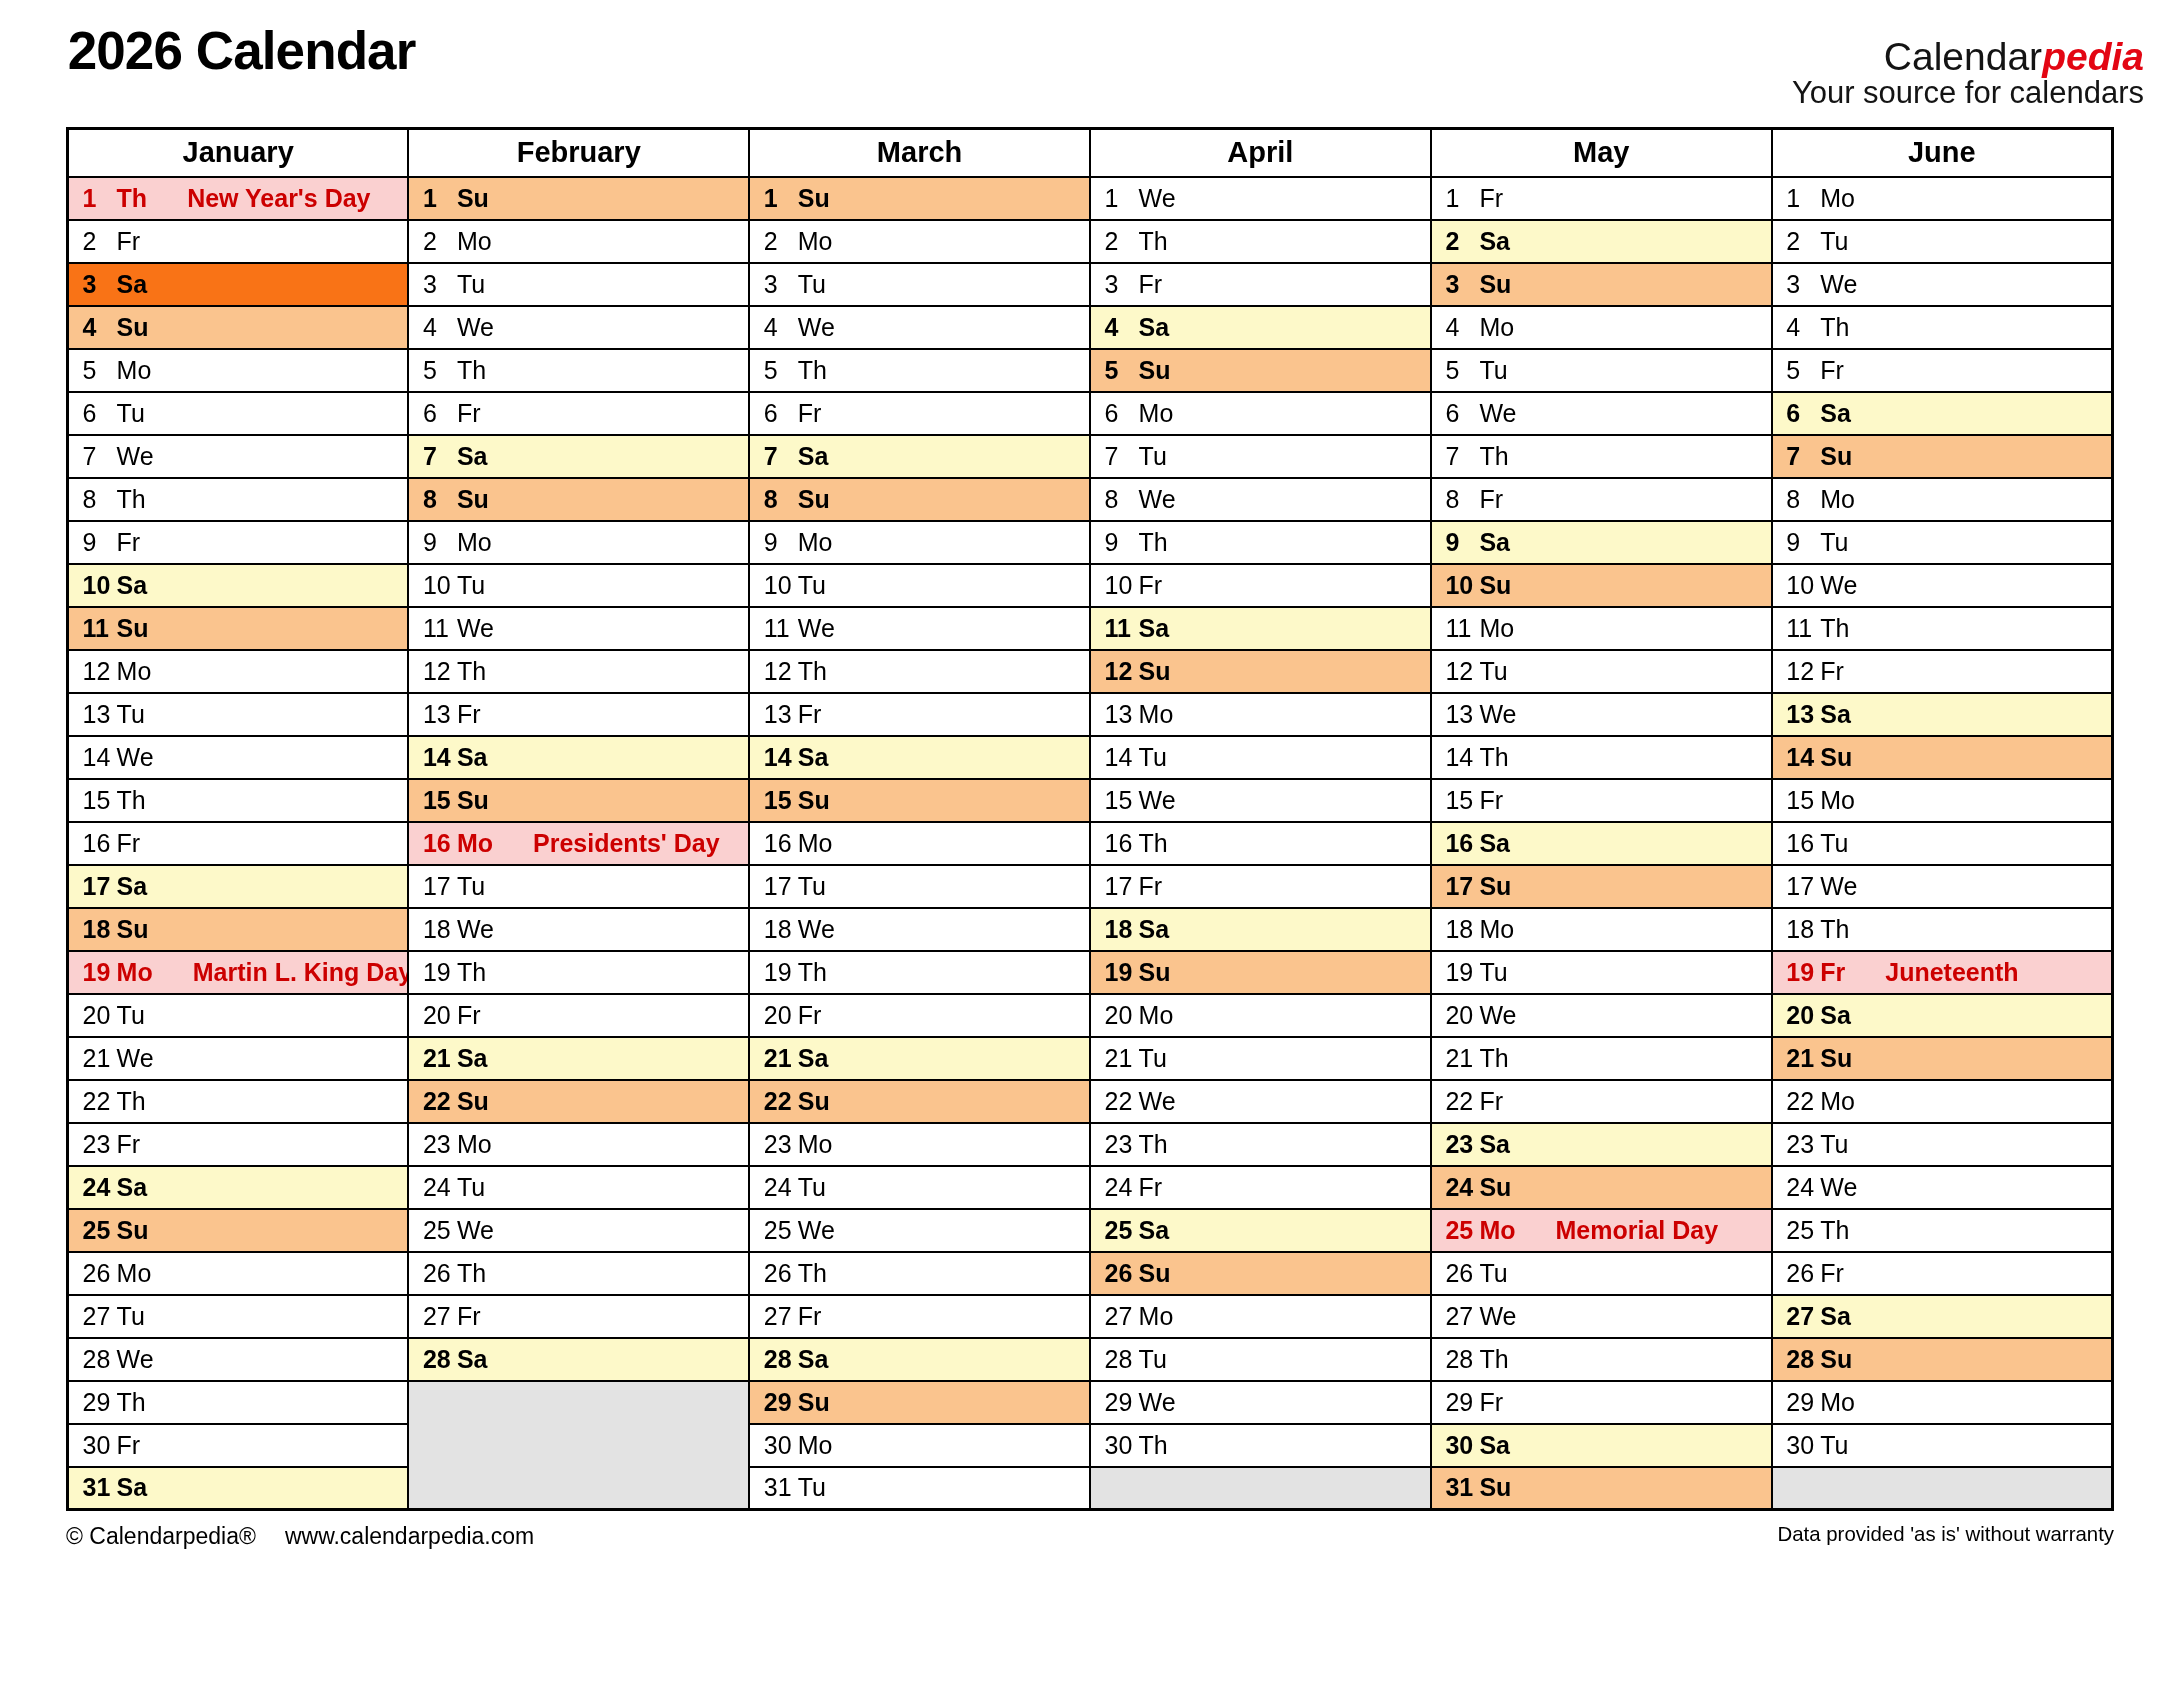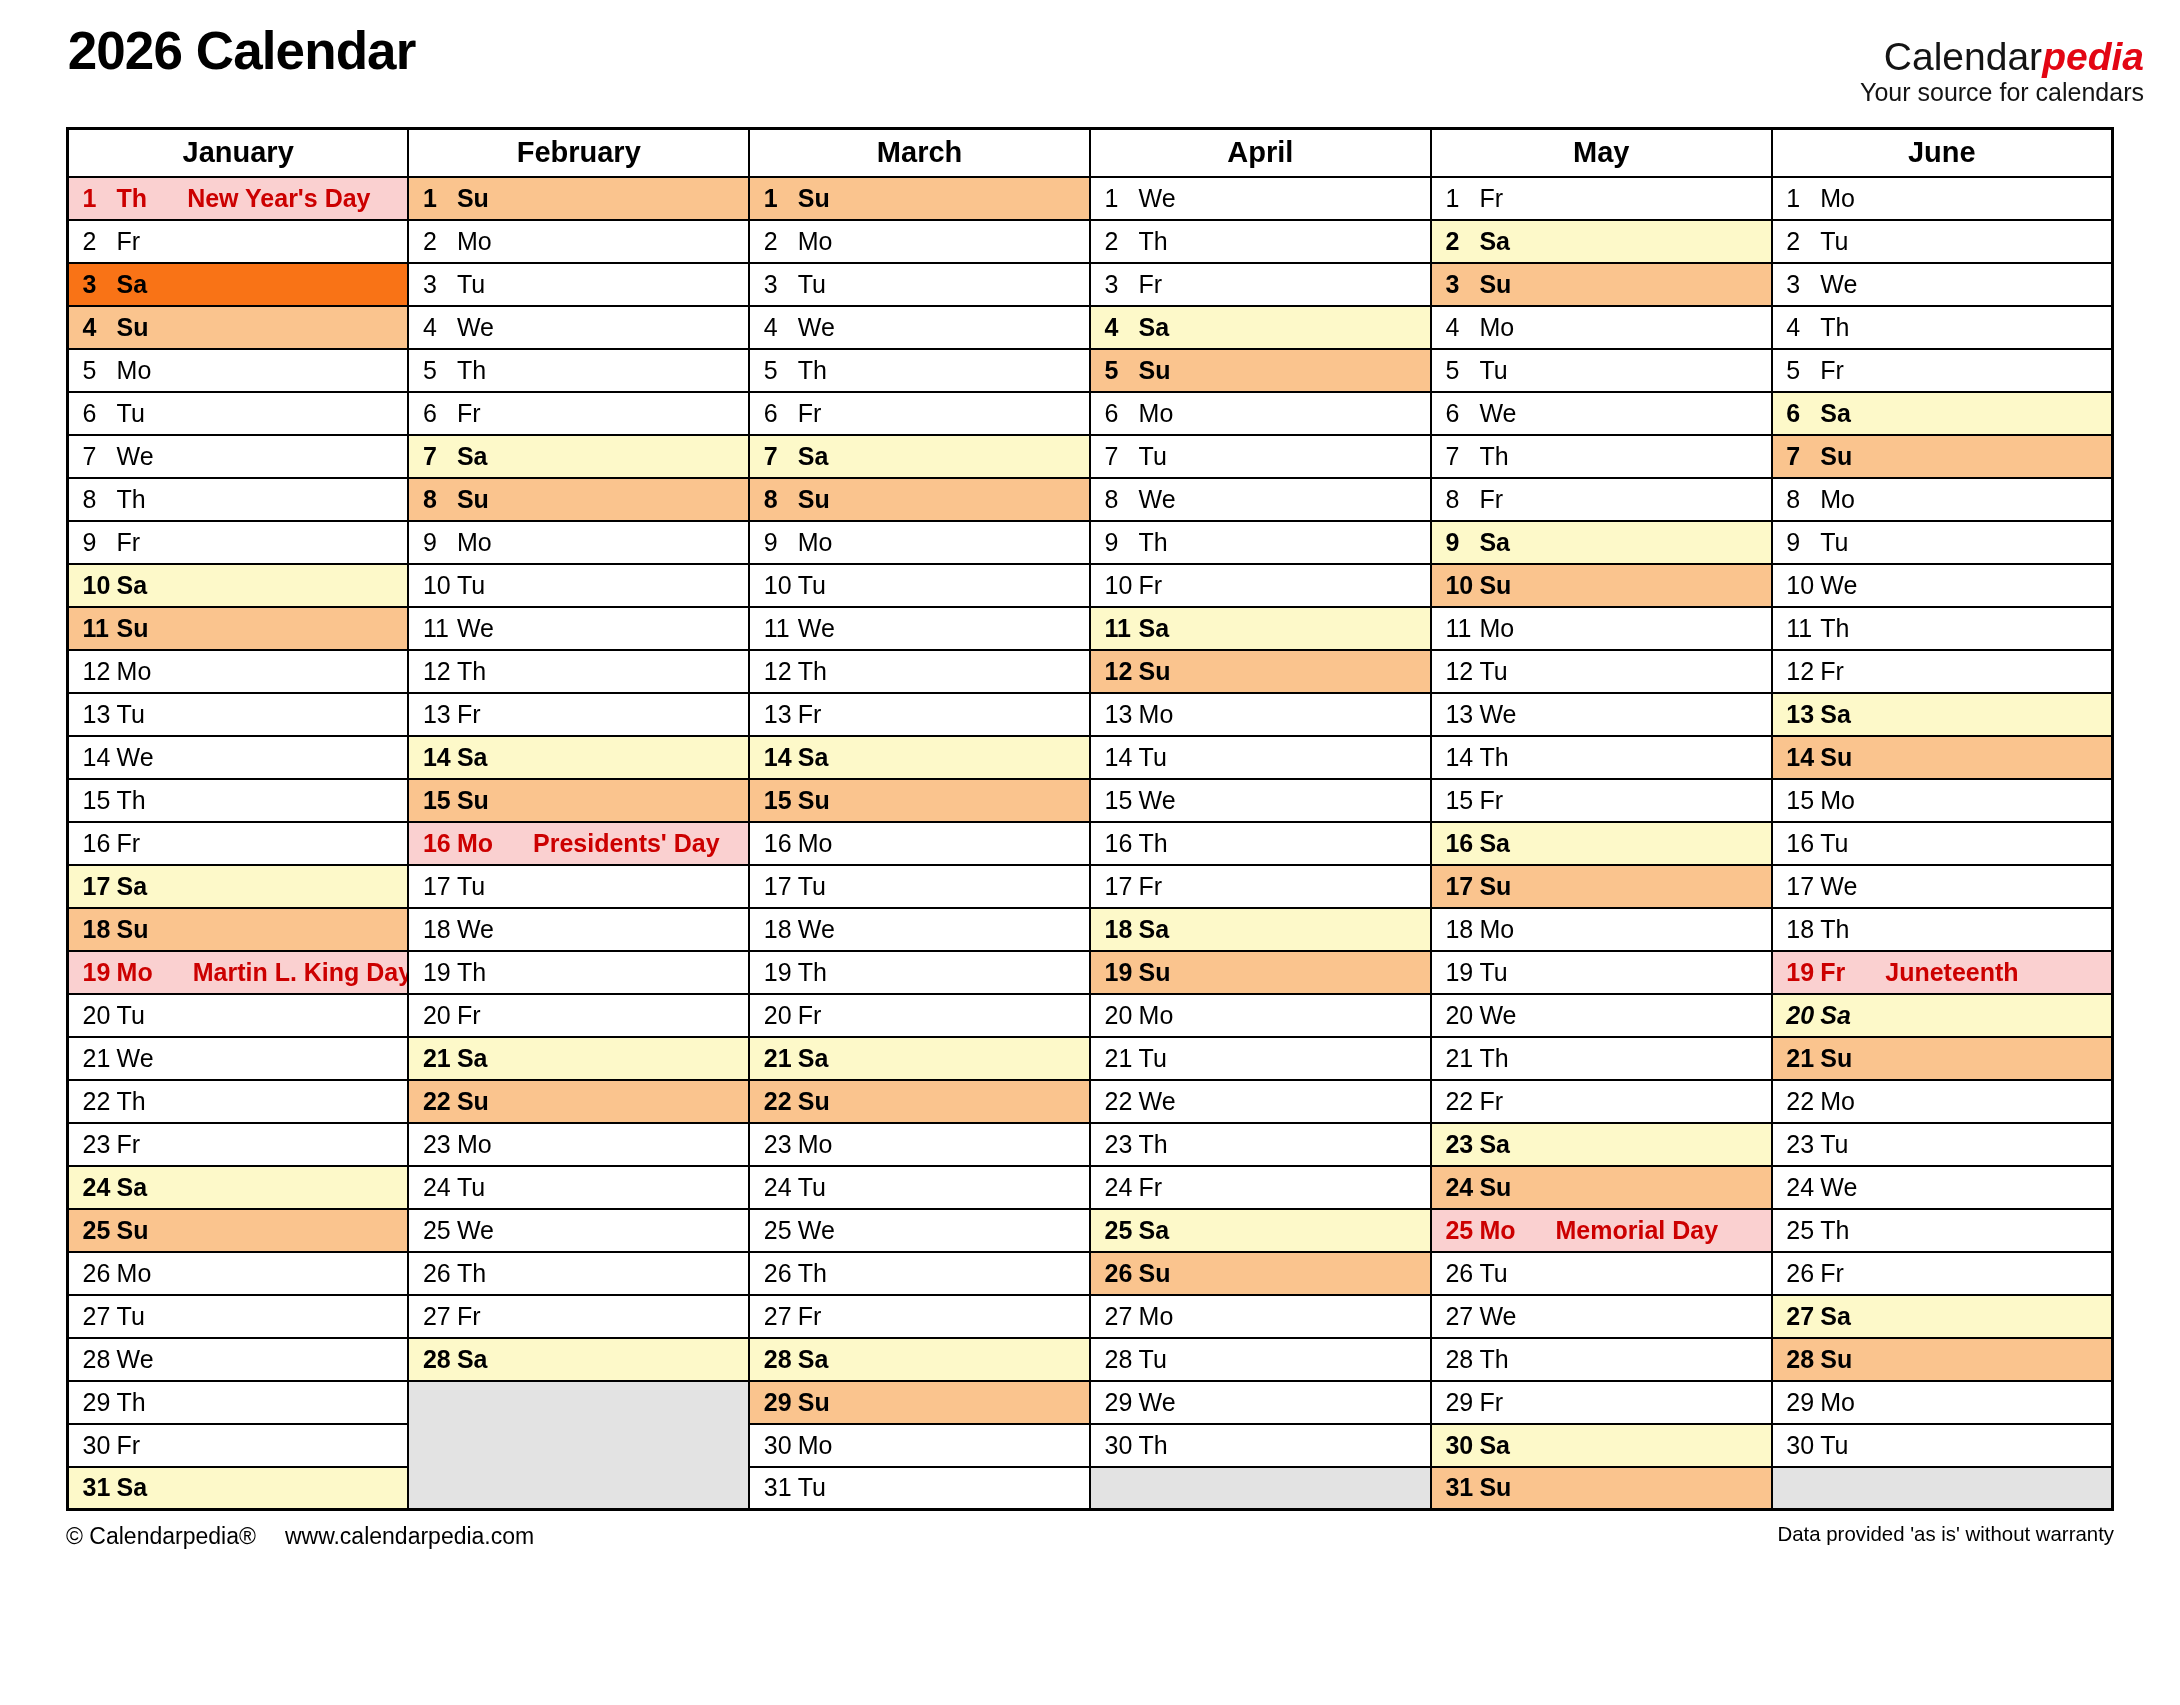--- a/index.html
+++ b/index.html
@@ -18,21 +18,21 @@
   .page-header { position: relative; height: 127px; }
   .page-title {
     position: absolute; left: 1.7px; top: 20.4px;
     font-size: 53px; font-weight: bold; color: #000;
     letter-spacing: -0.9px;
   }
   .logo-block { position: absolute; right: 0; top: 36px; text-align: right; }
   .logo-line { font-size: 39px; line-height: 41px; white-space: nowrap; }
   .logo-black { color: #141414; font-weight: 400; }
   .logo-red   { font-weight: bold; font-style: italic; }
-  .logo-tagline { font-size: 25px; line-height: 27px; color: #141414; margin-top: 1.7px; white-space: nowrap; }
+  .logo-tagline { font-size: 31px; line-height: 27px; color: #141414; margin-top: 1.7px; white-space: nowrap; }
   
   table.cal {
     width: 2048px;
     border-collapse: collapse;
     table-layout: fixed;
     border: 3.4px solid #000;
   }
   table.cal th, table.cal td { border: 2.6px solid #000; }
   table.cal th {
     height: 48px;
@@ -237,21 +237,21 @@
           <td class="sun" style="background: rgb(250, 196, 142);"><span class="num">19</span><span class="wd">Su</span></td>
           <td><span class="num">19</span><span class="wd">Tu</span></td>
           <td class="hol" style="background: rgb(250, 208, 208); color: rgb(204, 0, 0);"><span class="num">19</span><span class="wd">Fr</span><span class="hol-name">Juneteenth</span></td>
         </tr>
         <tr>
           <td><span class="num">20</span><span class="wd">Tu</span></td>
           <td><span class="num">20</span><span class="wd">Fr</span></td>
           <td><span class="num">20</span><span class="wd">Fr</span></td>
           <td><span class="num">20</span><span class="wd">Mo</span></td>
           <td><span class="num">20</span><span class="wd">We</span></td>
-          <td class="sat" style="background: rgb(253, 249, 201); font-style: italic;"><span class="num">20</span><span class="wd">Sa</span></td>
+          <td class="sat" style="background: rgb(253, 249, 201);"><span class="num">20</span><span class="wd">Sa</span></td>
         </tr>
         <tr>
           <td><span class="num">21</span><span class="wd">We</span></td>
           <td class="sat" style="background: rgb(253, 249, 201);"><span class="num">21</span><span class="wd">Sa</span></td>
           <td class="sat" style="background: rgb(253, 249, 201);"><span class="num">21</span><span class="wd">Sa</span></td>
           <td><span class="num">21</span><span class="wd">Tu</span></td>
           <td><span class="num">21</span><span class="wd">Th</span></td>
           <td class="sun" style="background: rgb(250, 196, 142);"><span class="num">21</span><span class="wd">Su</span></td>
         </tr>
         <tr>

